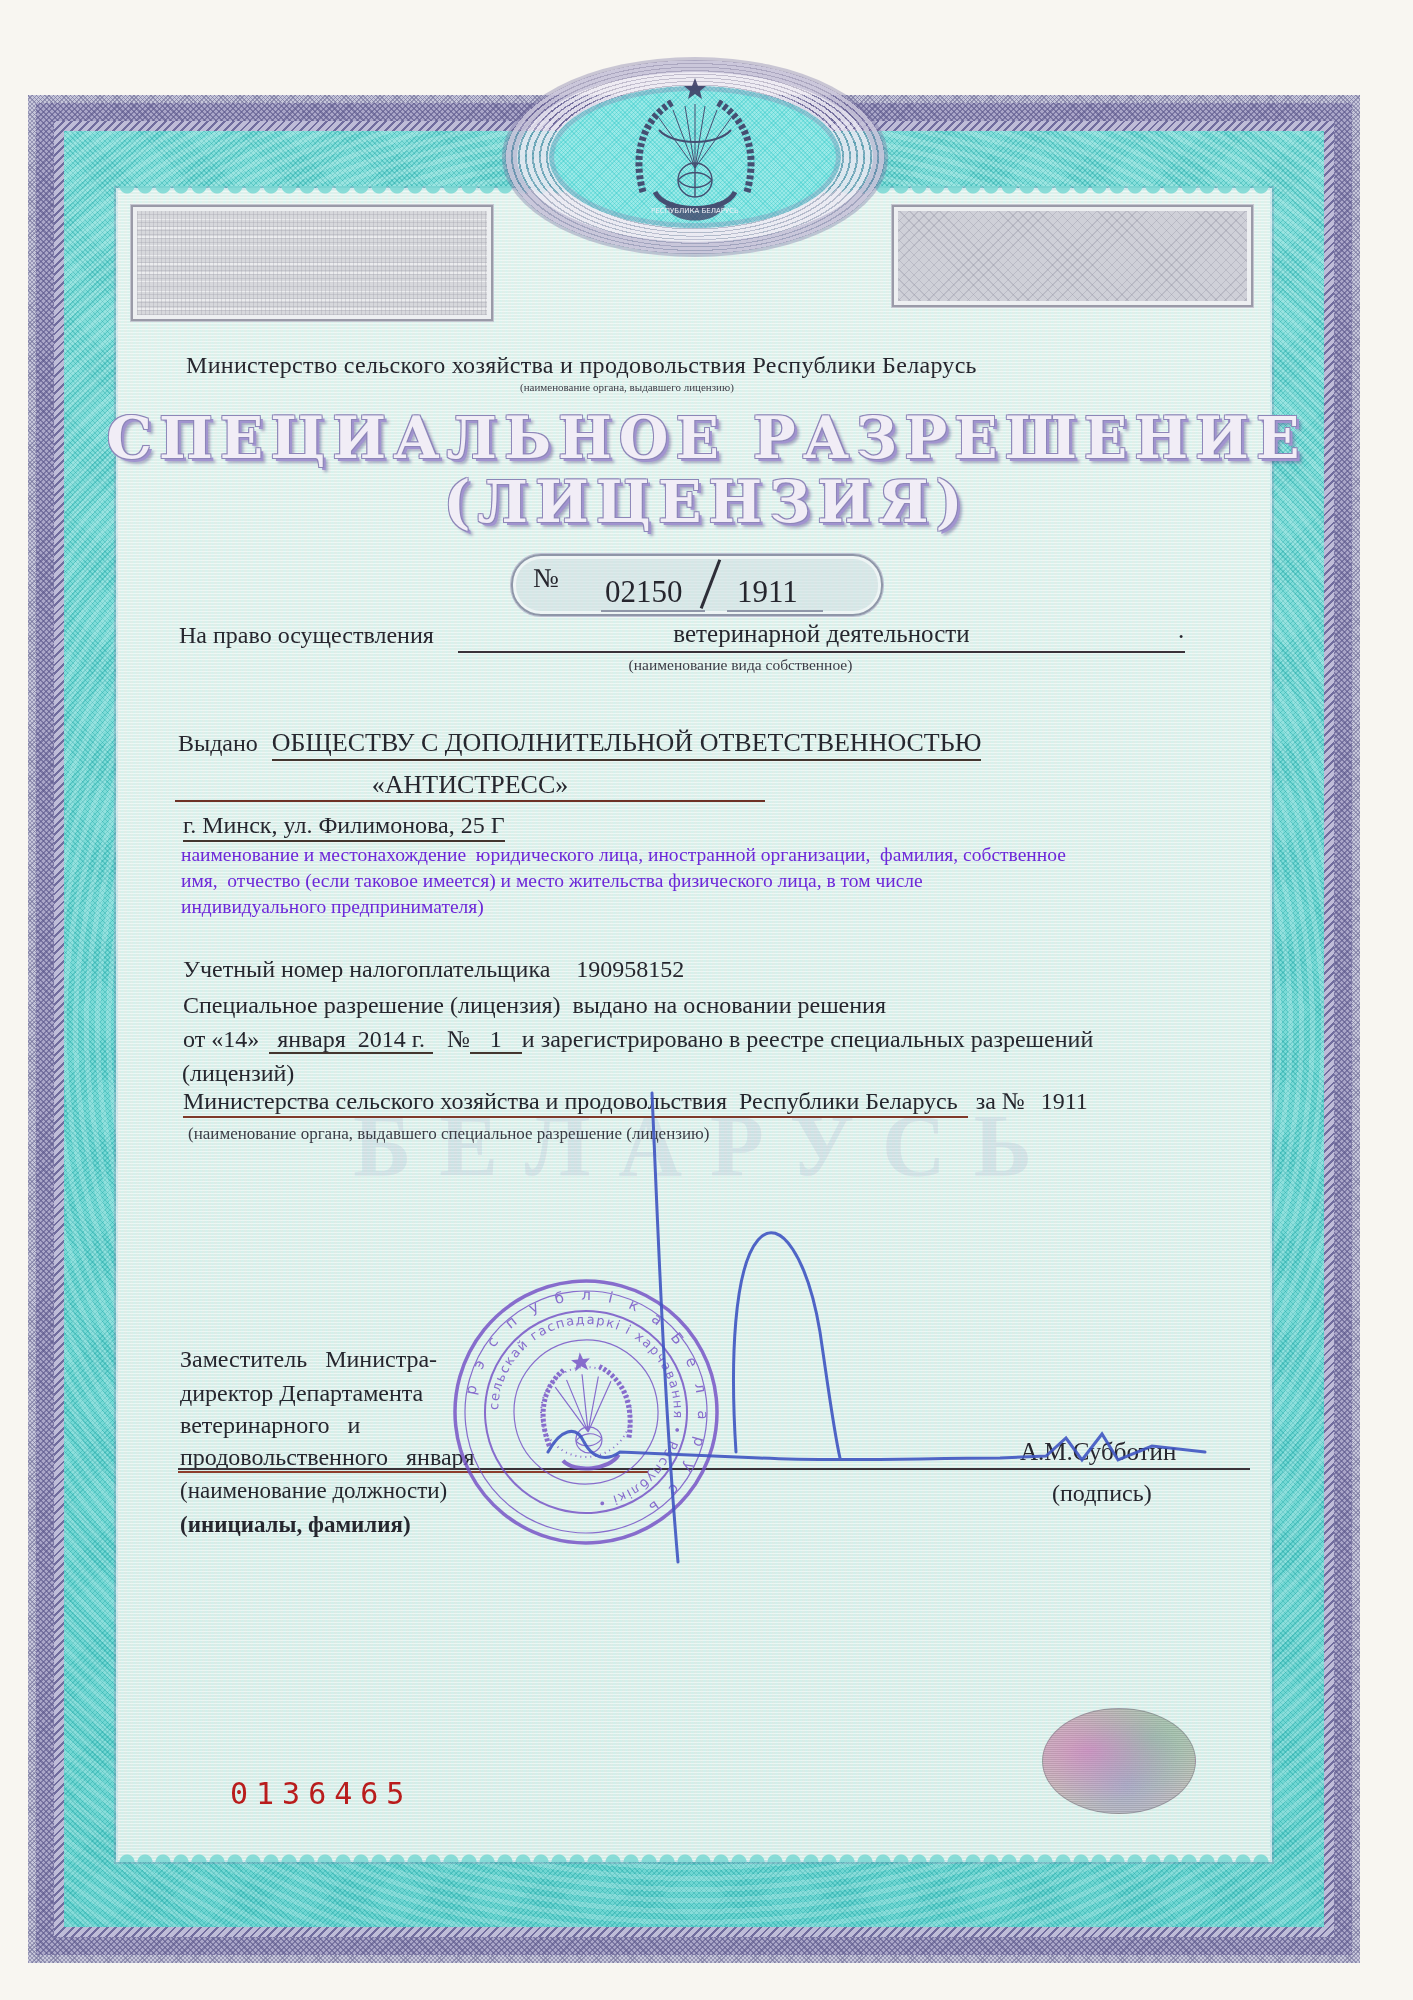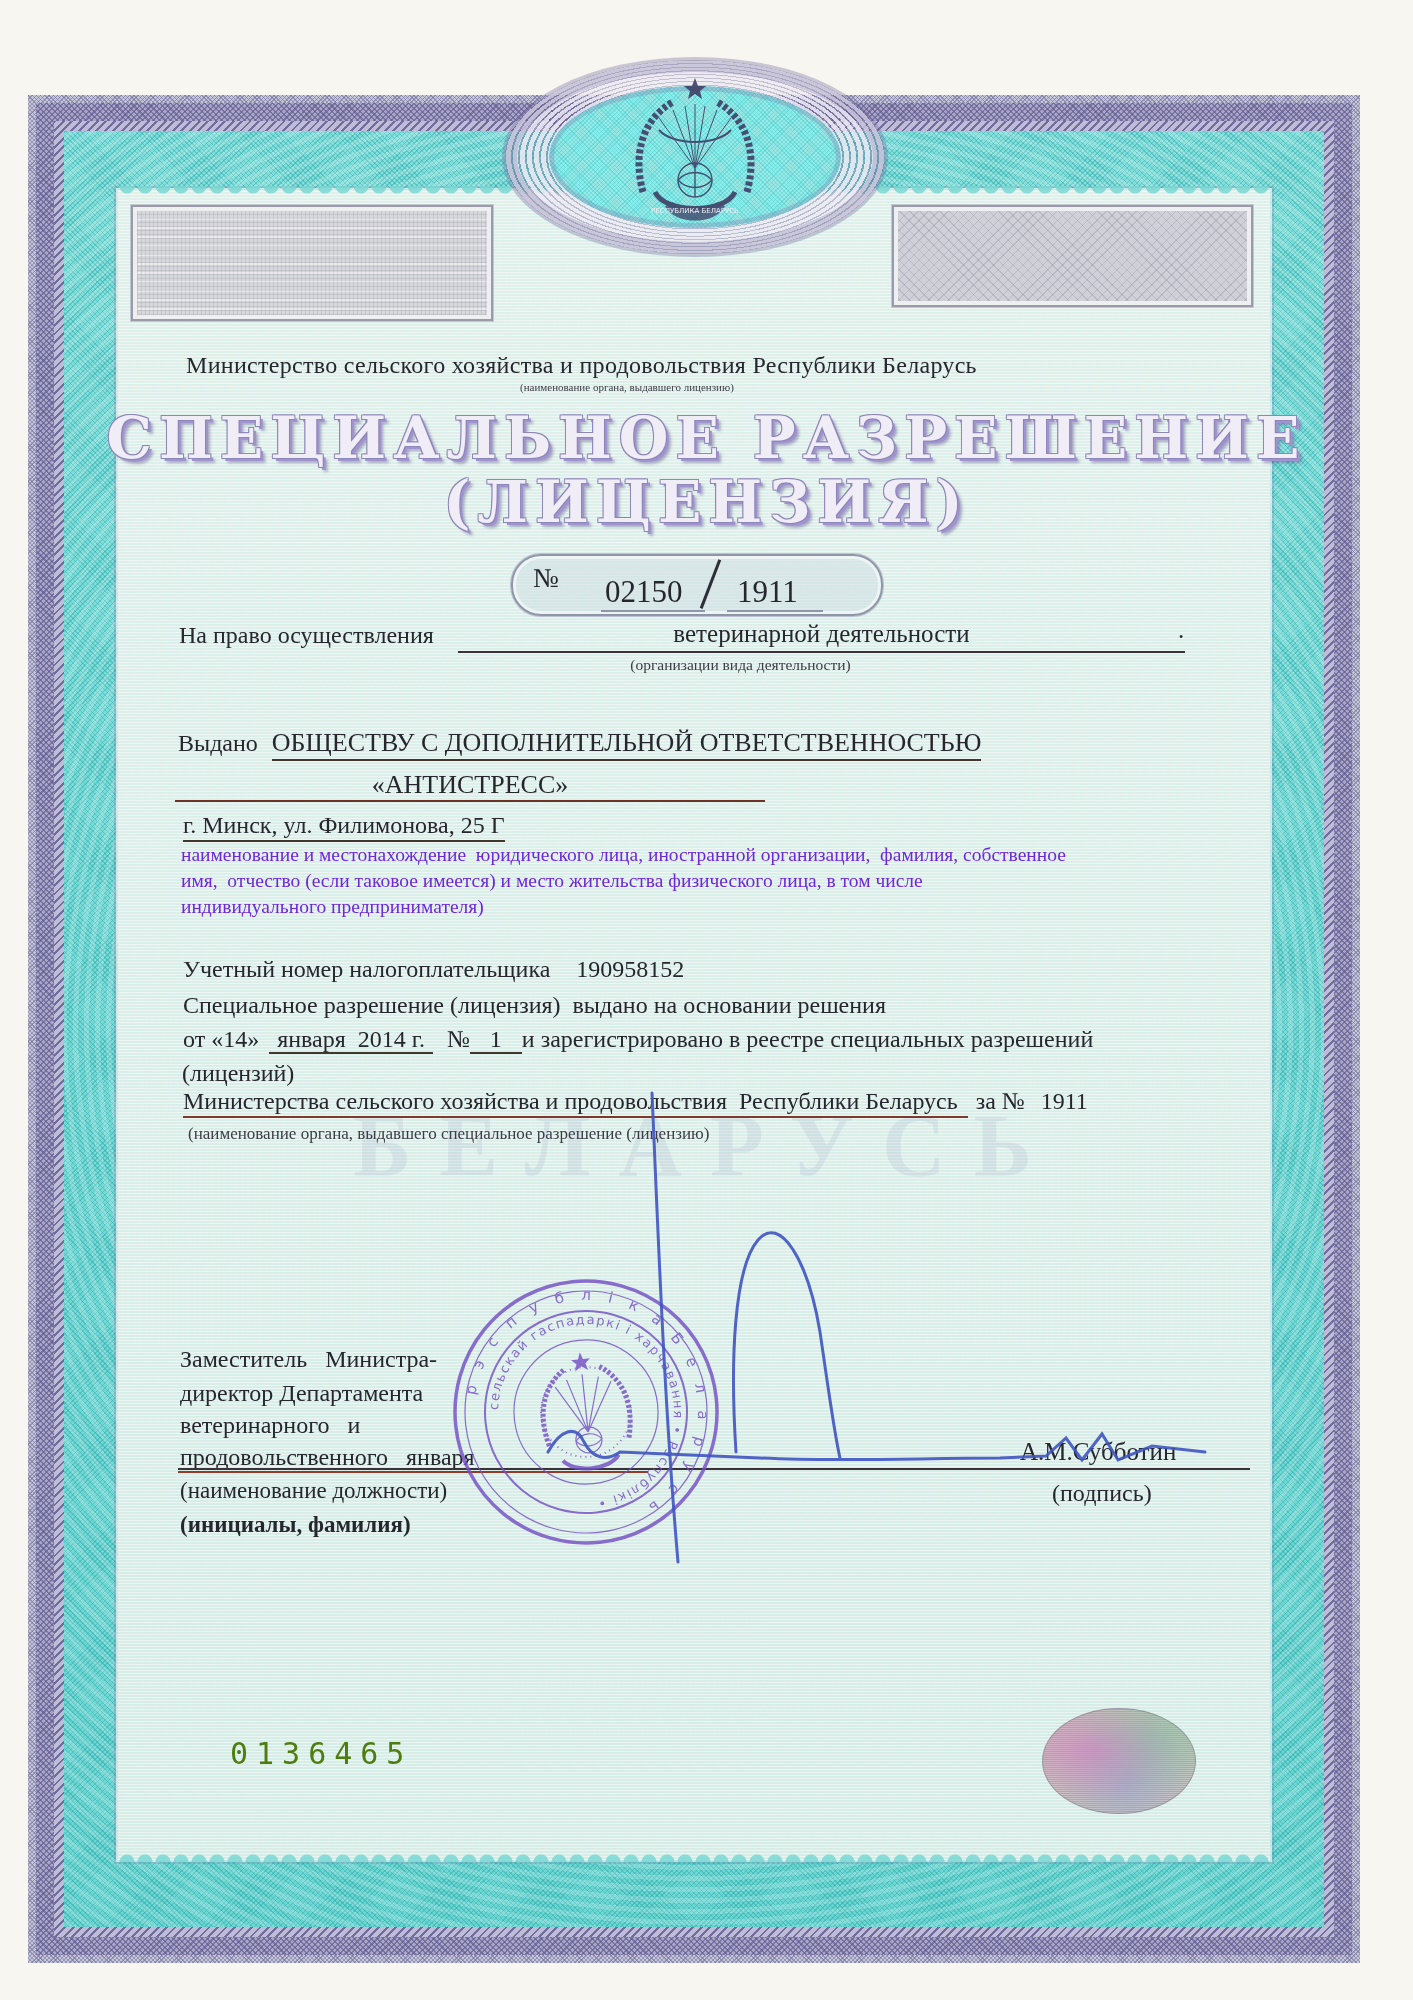--- a/index.html
+++ b/index.html
@@ -108,22 +108,22 @@
   .smallpar{font-size:19.5px;color:#6d28d9;}
 
   .watermark{left:0;width:1413px;text-align:center;font-weight:bold;font-size:88px;
     letter-spacing:28px;color:rgba(125,135,185,.13);}
 
   
   .pos{font-size:24px;}
   .longline{left:178px;top:1468px;width:1072px;}
   .redline{position:absolute;left:178px;top:1471px;width:470px;height:1.5px;background:#8d3d2b;}
 
-  .serial{left:230px;top:1736px;font-family:"DejaVu Sans Mono","Liberation Mono",monospace;
-    font-size:30px;letter-spacing:8px;color:#4d7c0f;}
+  .serial{left:230px;top:1776px;font-family:"DejaVu Sans Mono","Liberation Mono",monospace;
+    font-size:30px;letter-spacing:8px;color:#b91c1c;}
 
   .holo{left:1042px;top:1708px;width:152px;height:104px;border-radius:50%;
     border:1px solid rgba(120,120,132,.5);
     background:
       radial-gradient(ellipse at 30% 40%,rgba(219,118,199,.55),transparent 60%),
       radial-gradient(ellipse at 72% 28%,rgba(116,199,158,.5),transparent 55%),
       radial-gradient(ellipse at 55% 72%,rgba(138,158,219,.45),transparent 60%),
       repeating-linear-gradient(0deg,rgba(255,255,255,.28) 0 1px,rgba(145,145,145,.2) 1px 2px),
       #b8b1ab;}
 
@@ -188,21 +188,21 @@
     <span class="slash"></span>
     <span class="v2 t">1911</span>
     <span class="nl" style="left:88px;width:104px;"></span>
     <span class="nl" style="left:214px;width:96px;"></span>
   </div>
 
   <div class="abs t line" style="left:179px;top:622px;">На право осуществления</div>
   <div class="abs t activity-val">ветеринарной деятельности</div>
   <div class="abs rule activity-rule"></div>
   <div class="abs t activity-dot">.</div>
-  <div class="abs t cap activity-cap">(организации вида деятельности)</div>
+  <div class="abs t cap activity-cap">(наименование вида собственное)</div>
 
   <div class="abs t line" style="left:178px;top:728px;"><span>Выдано</span><span class="ul-dark" style="margin-left:14px;font-size:26px;">ОБЩЕСТВУ С ДОПОЛНИТЕЛЬНОЙ ОТВЕТСТВЕННОСТЬЮ</span></div>
   <div class="abs t holder2">«АНТИСТРЕСС»</div>
   <div class="abs t line" style="left:183px;top:812px;"><span class="ul-dark">г. Минск, ул. Филимонова, 25 Г</span></div>
   <div class="abs t smallpar" style="left:181px;top:844px;">наименование и местонахождение  юридического лица, иностранной организации,  фамилия, собственное</div>
   <div class="abs t smallpar" style="left:181px;top:870px;">имя,  отчество (если таковое имеется) и место жительства физического лица, в том числе</div>
   <div class="abs t smallpar" style="left:181px;top:896px;">индивидуального предпринимателя)</div>
 
   <div class="abs t line" style="left:183px;top:956px;"><span>Учетный номер налогоплательщика</span><span style="margin-left:26px;">190958152</span></div>
   <div class="abs t line" style="left:183px;top:992px;">Специальное разрешение (лицензия)  выдано на основании решения</div>

